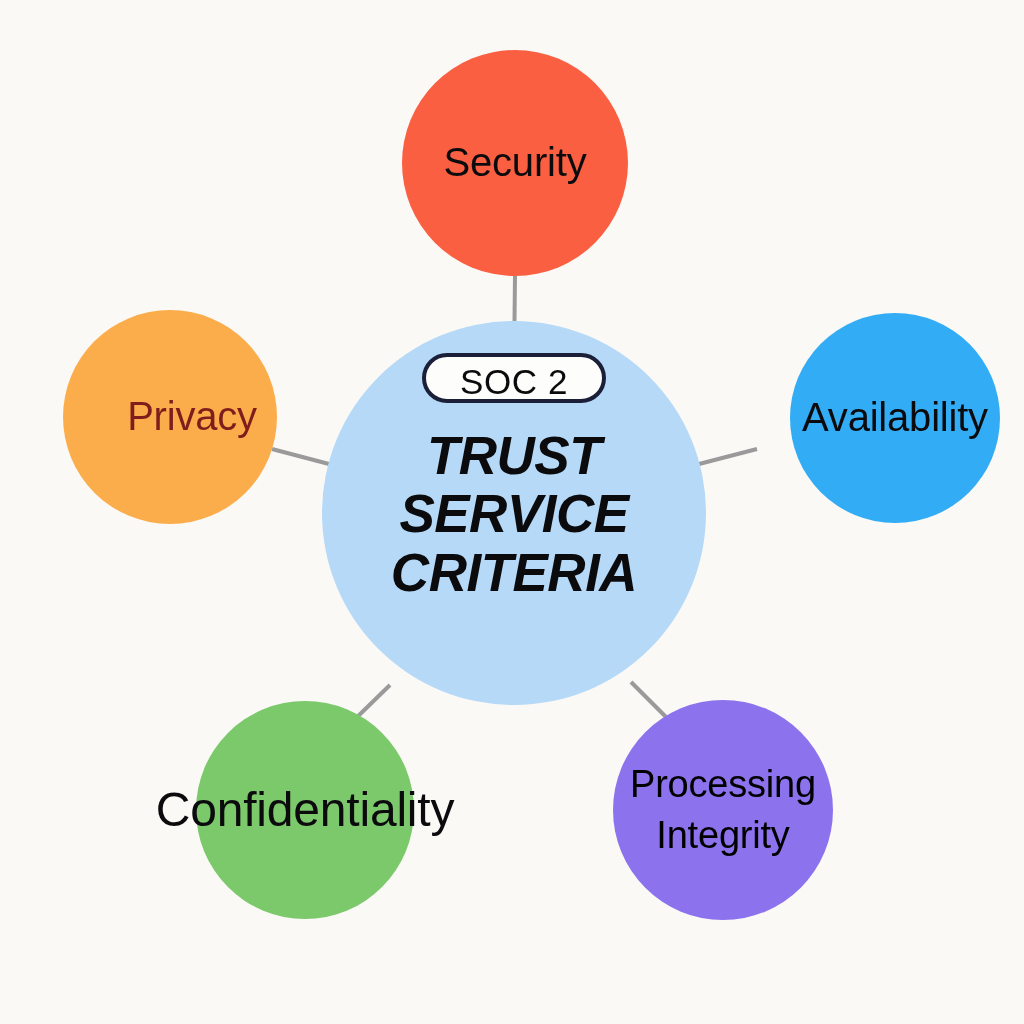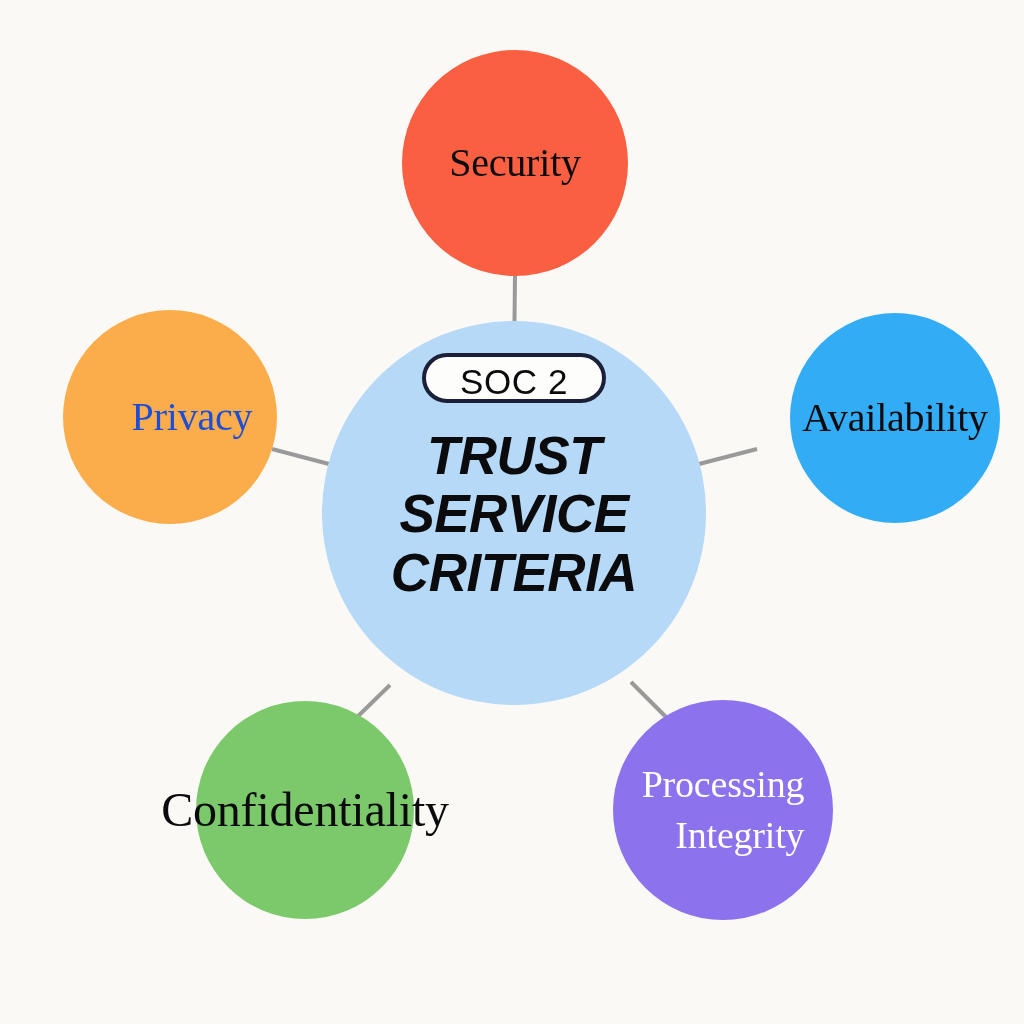--- a/index.html
+++ b/index.html
@@ -33,26 +33,25 @@
   .node {
     position: absolute;
     border-radius: 50%;
     display: flex;
     align-items: center;
     justify-content: center;
     box-sizing: border-box;
   }
 
   .node-label {
-    text-align: right;
+    text-align: center;
     color: #0b0b0d;
     white-space: nowrap;
     line-height: 1.18;
     letter-spacing: -0.2px;
-    font-family: Liberation Serif, serif;
   }
 
   
   #hub {
     left: 322px;
     top: 321px;
     width: 384px;
     height: 384px;
     background: #b5d9f7;
     flex-direction: column;
@@ -162,30 +161,30 @@
 
   <div class="node" id="node-security" style="background: rgb(250, 95, 66); left: 402px; top: 50px; width: 226px; height: 226px;">
     <span class="node-label" style="color: rgb(11, 11, 13);">Security</span>
   </div>
 
   <div class="node" id="node-availability" style="background: rgb(50, 173, 245); left: 790px; top: 313px; width: 210px; height: 210px;">
     <span class="node-label" style="color: rgb(11, 11, 13);">Availability</span>
   </div>
 
   <div class="node" id="node-processing-integrity" style="background: rgb(140, 114, 237); left: 613px; top: 700px; width: 220px; height: 220px;">
-    <span class="node-label" style="color: #ffffff;">Processing
+    <span class="node-label" style="color: #000000;">Processing
 Integrity</span>
   </div>
 
   <div class="node" id="node-confidentiality" style="background: rgb(124, 201, 107); left: 196px; top: 701px; width: 218px; height: 218px;">
     <span class="node-label" style="color: rgb(11, 11, 13);">Confidentiality</span>
   </div>
 
   <div class="node" id="node-privacy" style="background: rgb(252, 173, 75); left: 63px; top: 310px; width: 214px; height: 214px;">
-    <span class="node-label" style="color: #1d4ed8; margin-left: 44px;">Privacy</span>
+    <span class="node-label" style="color: #7f1d1d; margin-left: 44px;">Privacy</span>
   </div>
 
   <div class="node" id="hub" style="background: rgb(181, 217, 247); left: 322px; top: 321px; width: 384px; height: 384px;">
     <div id="soc2-badge" style="background: rgb(253, 253, 251); border-color: rgb(27, 32, 56);">
       <span id="soc2-badge-text" style="color: rgb(11, 11, 13);">SOC 2</span>
     </div>
     <div id="hub-title" style="color: rgb(11, 11, 13);">TRUST
 SERVICE
 CRITERIA</div>
   </div>

